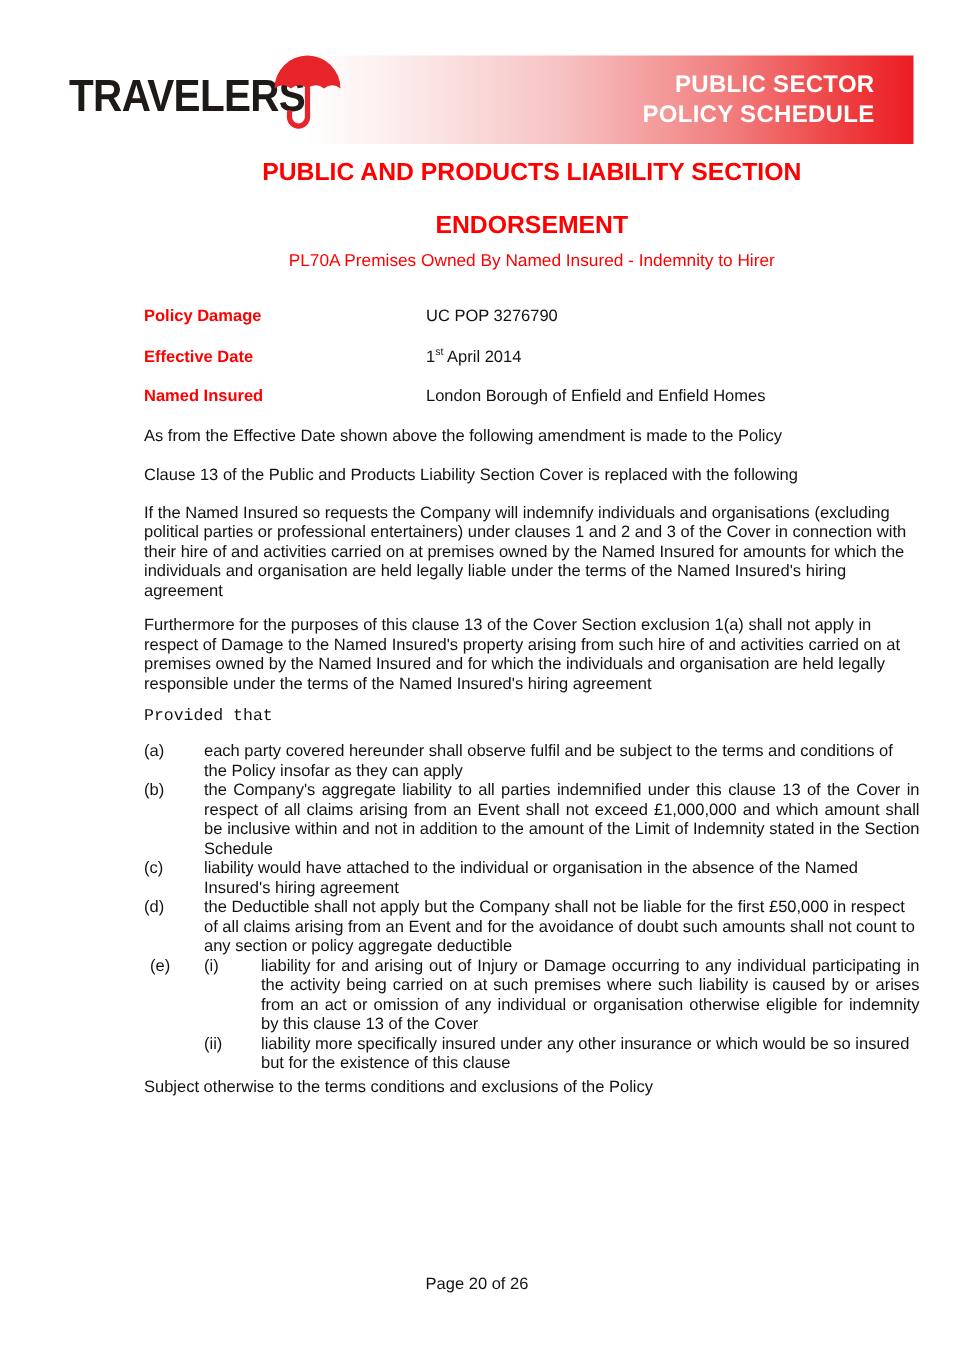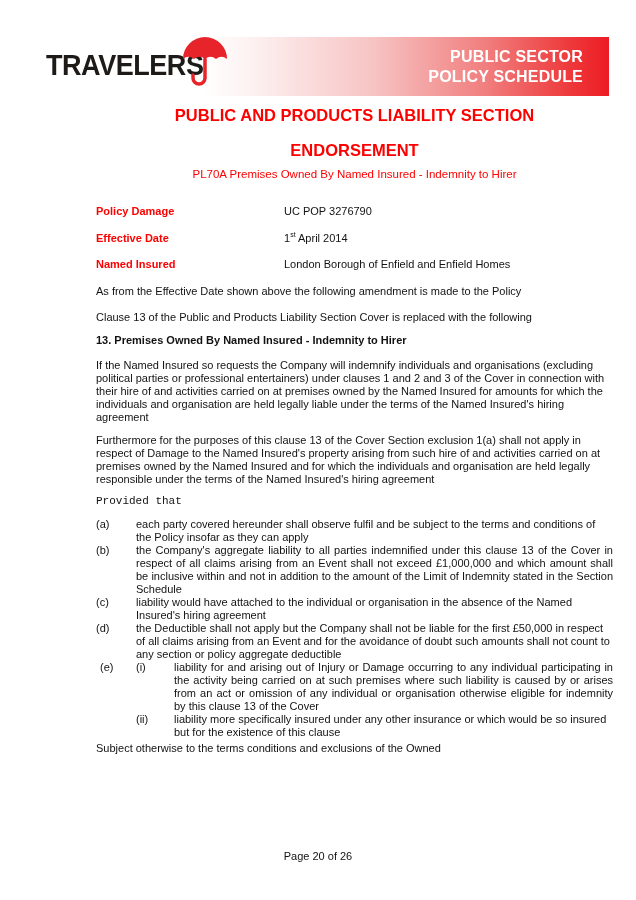--- a/index.html
+++ b/index.html
@@ -85,21 +85,20 @@
       <div class="field-row">
         <div class="field-label">Named Insured</div>
         <div class="field-value">London Borough of Enfield and Enfield Homes</div>
       </div>
     </div>
 
 
     <div class="para">As from the Effective Date shown above the following amendment is made to the Policy</div>
     <div class="para">Clause 13 of the Public and Products Liability Section Cover is replaced with the following</div>
 
-    <div class="clause-heading">13. Premises Owned By Named Insured - Indemnity to Hirer</div>
 
     <div class="para tight12">If the Named Insured so requests the Company will indemnify individuals and organisations (excluding political parties or professional entertainers) under clauses 1 and 2 and 3 of the Cover in connection with their hire of and activities carried on at premises owned by the Named Insured for amounts for which the individuals and organisation are held legally liable under the terms of the Named Insured's hiring agreement</div>
     <div class="para tight10">Furthermore for the purposes of this clause 13 of the Cover Section exclusion 1(a) shall not apply in respect of Damage to the Named Insured's property arising from such hire of and activities carried on at premises owned by the Named Insured and for which the individuals and organisation are held legally responsible under the terms of the Named Insured's hiring agreement</div>
 
     <div class="para tight9">Provided that</div>
 
     <div class="list">
       <div class="list-item">
         <div class="list-marker">(a)</div>
         <div class="list-text">each party covered hereunder shall observe fulfil and be subject to the terms and conditions of the Policy insofar as they can apply</div>
@@ -124,17 +123,17 @@
             <div class="list-text justify">liability for and arising out of Injury or Damage occurring to any individual participating in the activity being carried on at such premises where such liability is caused by or arises from an act or omission of any individual or organisation otherwise eligible for indemnity by this clause 13 of the Cover</div>
           </div>
           <div class="sub-item">
             <div class="list-marker">(ii)</div>
             <div class="list-text">liability more specifically insured under any other insurance or which would be so insured but for the existence of this clause</div>
           </div>
         </div>
       </div>
     </div>
 
-    <div class="para closing">Subject otherwise to the terms conditions and exclusions of the Owned</div>
+    <div class="para closing">Subject otherwise to the terms conditions and exclusions of the Policy</div>
   </div>
 
   <div class="footer">Page 20 of 26</div>
 </div>
 
 </body></html>

